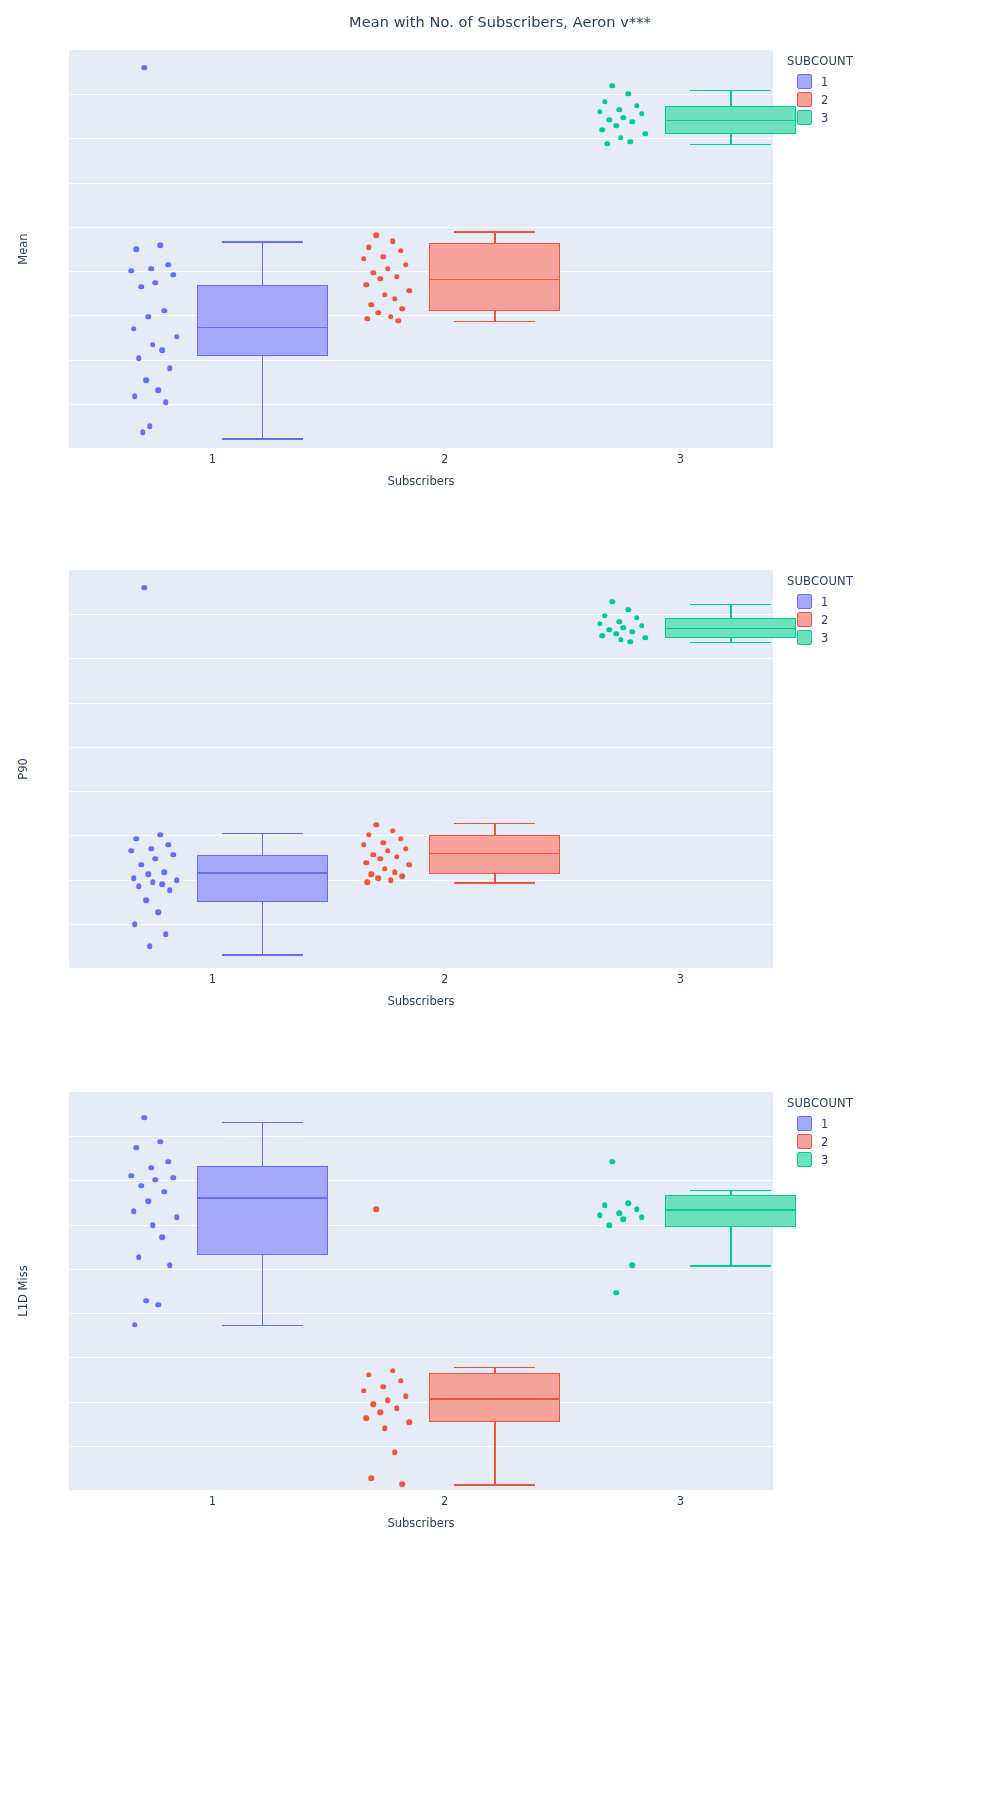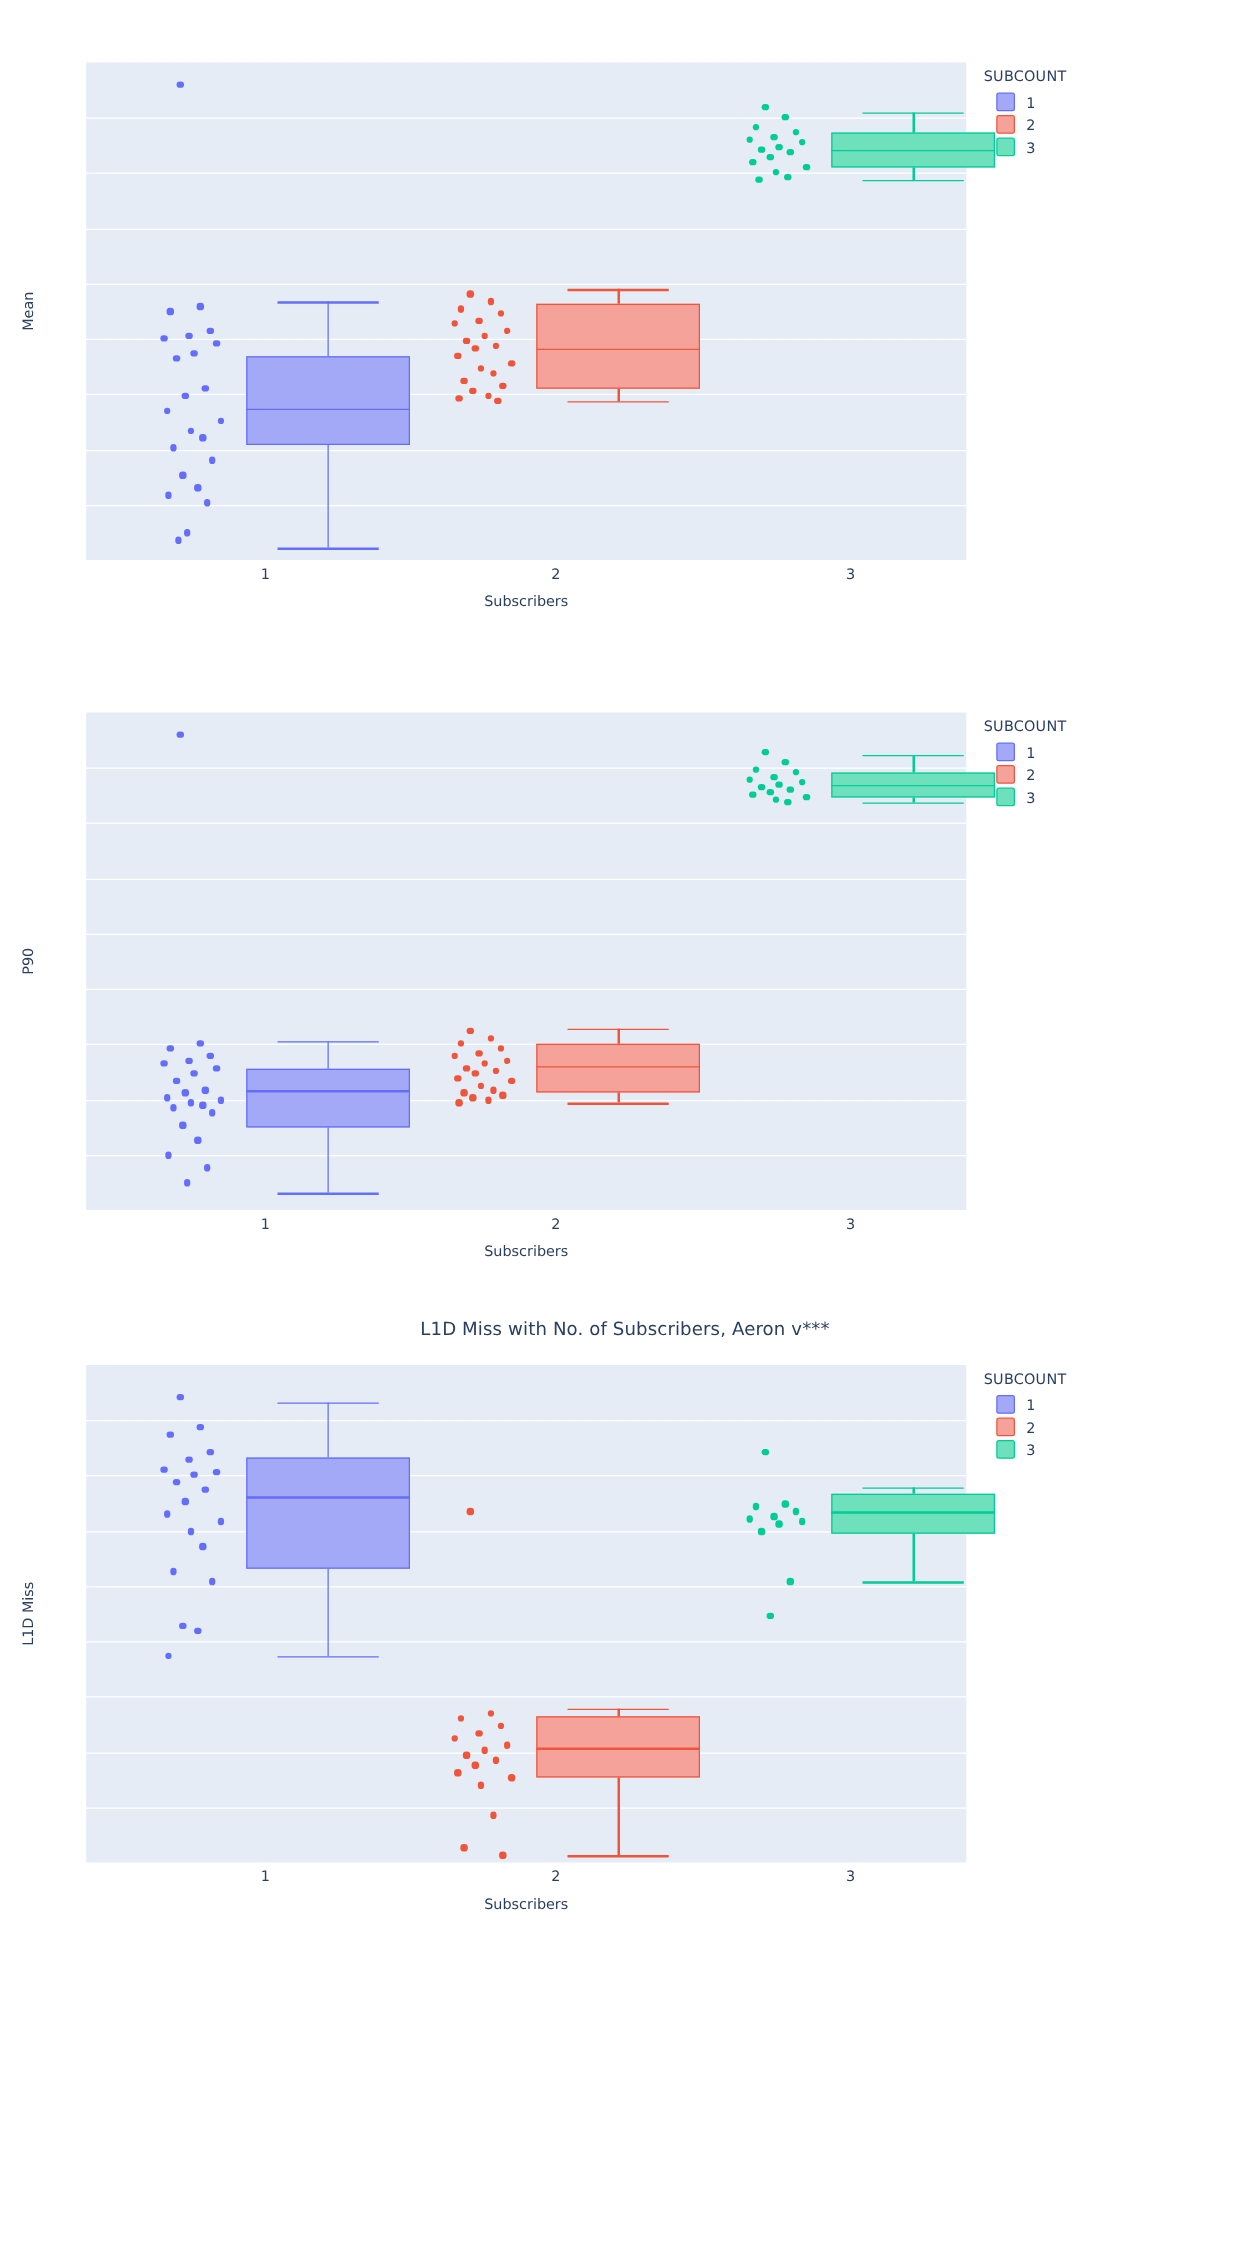--- a/index.html
+++ b/index.html
@@ -134,20 +134,21 @@
     height: 5.5px;
     border-radius: 50%;
     transform: translate(-50%, -50%);
   }
 </style>
 </head>
 <body>
 
 <div id="page">
     <div class="figure" style="top: 0px;">
+      <div class="fig-title">Mean with No. of Subscribers, Aeron v***</div>
       <div class="yaxis-title">
         <span>Mean</span>
       </div>
       <div class="plot-area">
         <div class="gridline" style="top: 44.2222px;"></div>
         <div class="gridline" style="top: 88.4444px;"></div>
         <div class="gridline" style="top: 132.667px;"></div>
         <div class="gridline" style="top: 176.889px;"></div>
         <div class="gridline" style="top: 221.111px;"></div>
         <div class="gridline" style="top: 265.333px;"></div>
@@ -355,21 +356,20 @@
           <span class="legend-swatch" style="background: rgb(245, 162, 154); border-color: rgb(239, 85, 59);"></span>
           <span class="legend-label">2</span>
         </div>
         <div class="legend-item">
           <span class="legend-swatch" style="background: rgb(111, 224, 188); border-color: rgb(0, 204, 150);"></span>
           <span class="legend-label">3</span>
         </div>
       </div>
     </div>
     <div class="figure" style="top: 1042px;">
-      <div class="fig-title">L1D Miss with No. of Subscribers, Aeron v***</div>
       <div class="yaxis-title">
         <span>L1D Miss</span>
       </div>
       <div class="plot-area">
         <div class="gridline" style="top: 44.2222px;"></div>
         <div class="gridline" style="top: 88.4444px;"></div>
         <div class="gridline" style="top: 132.667px;"></div>
         <div class="gridline" style="top: 176.889px;"></div>
         <div class="gridline" style="top: 221.111px;"></div>
         <div class="gridline" style="top: 265.333px;"></div>

